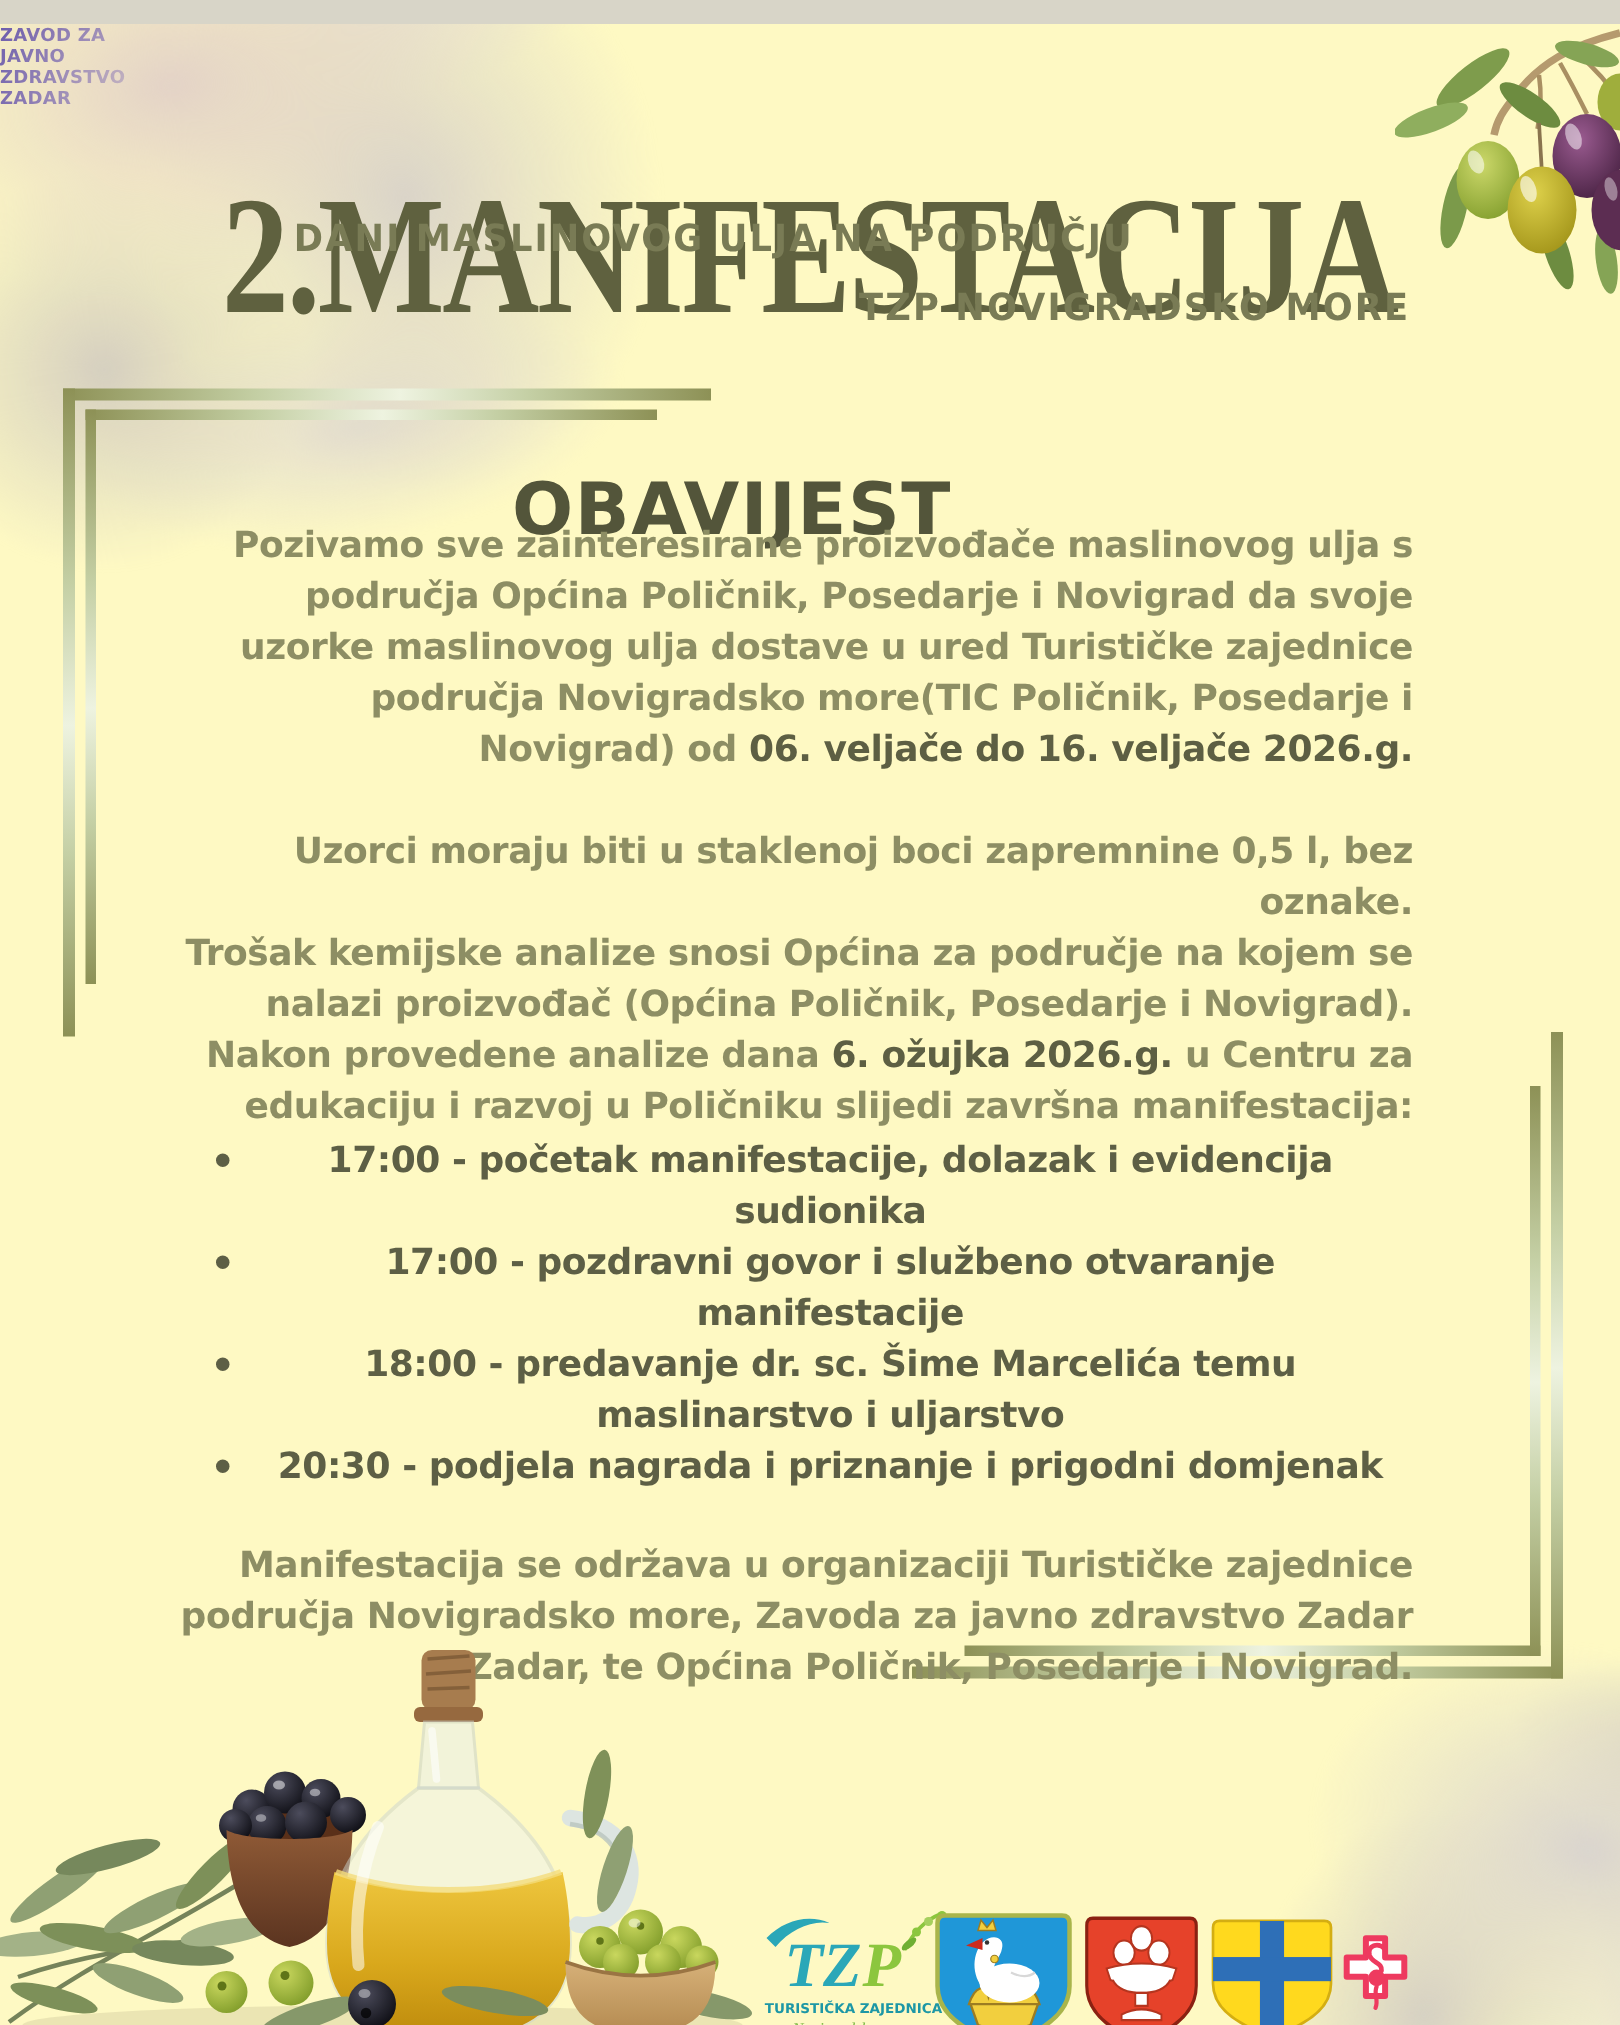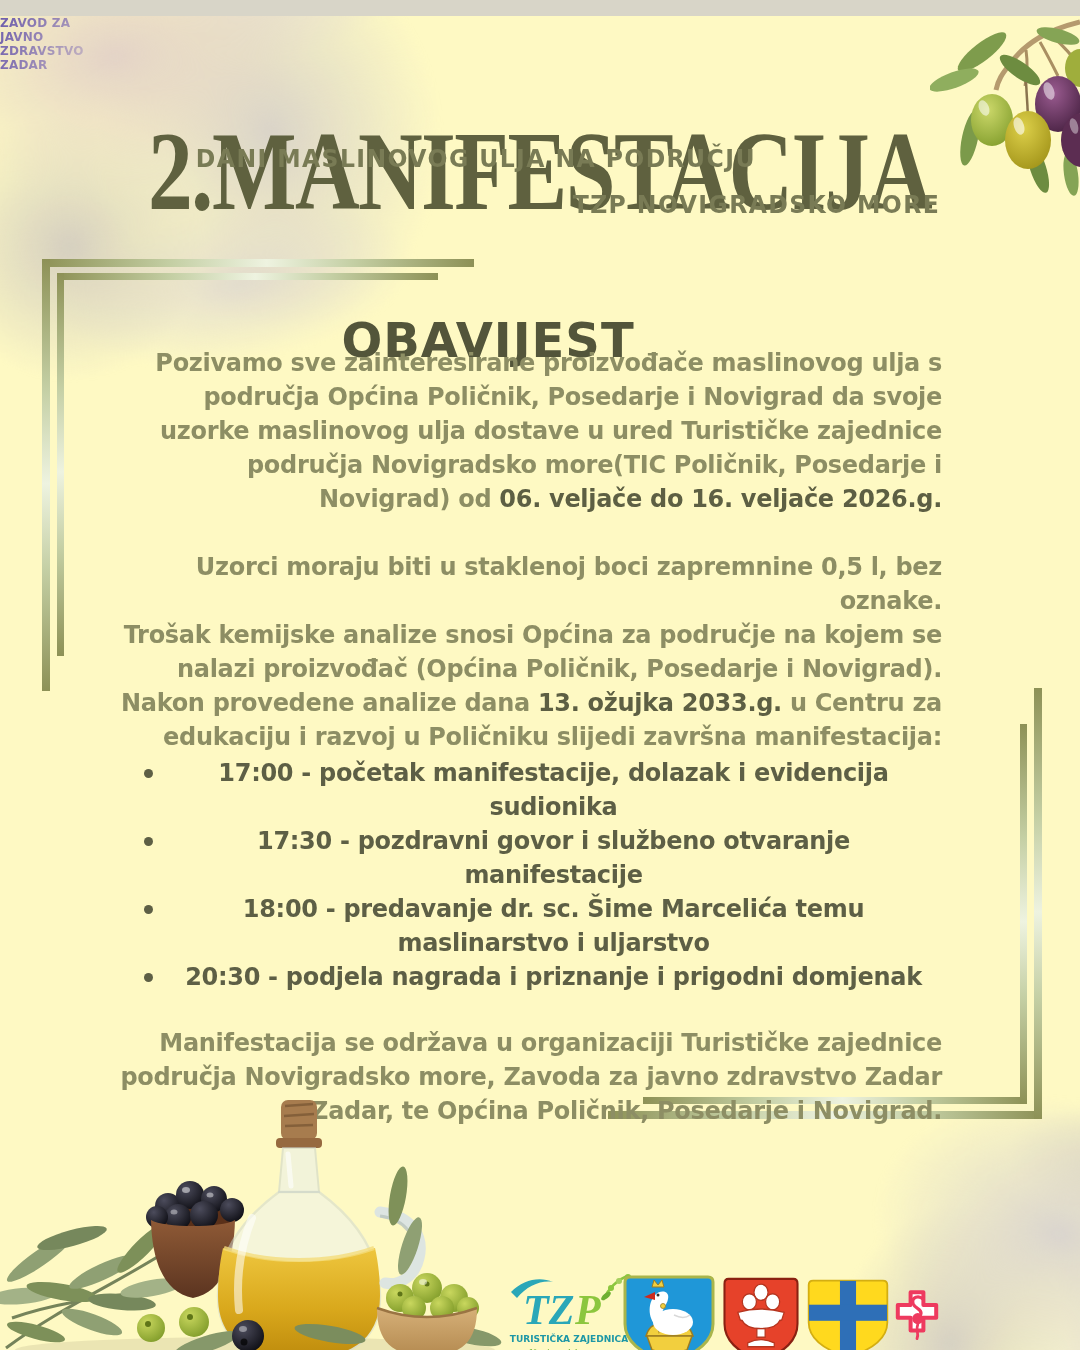--- a/index.html
+++ b/index.html
@@ -138,24 +138,24 @@
   <div class="fl fl-h br-h-inner"></div>
   <div class="fl fl-v br-v-outer"></div>
   <div class="fl fl-v br-v-inner"></div>
 
   <h2 class="notice-heading">OBAVIJEST</h2>
 
   <div class="body">
     <p class="p1"><span>Pozivamo sve zainteresirane proizvođače maslinovog ulja s područja Općina Poličnik, Posedarje i Novigrad da svoje uzorke maslinovog ulja dostave u ured Turističke zajednice područja Novigradsko more(TIC Poličnik, Posedarje i Novigrad) od </span><span class="strong">06. veljače do 16. veljače 2026.g.</span></p>
     <p>Uzorci moraju biti u staklenoj boci zapremnine 0,5 l, bez oznake.</p>
     <p>Trošak kemijske analize snosi Općina za područje na kojem se nalazi proizvođač (Općina Poličnik, Posedarje i Novigrad).</p>
-    <p><span>Nakon provedene analize dana </span><span class="strong">13. ožujka 2033.g.</span><span> u Centru za edukaciju i razvoj u Poličniku slijedi završna manifestacija:</span></p>
+    <p><span>Nakon provedene analize dana </span><span class="strong">6. ožujka 2026.g.</span><span> u Centru za edukaciju i razvoj u Poličniku slijedi završna manifestacija:</span></p>
     <ul class="schedule">
       <li>17:00 - početak manifestacije, dolazak i evidencija sudionika</li>
-      <li>17:30 - pozdravni govor i službeno otvaranje manifestacije</li>
+      <li>17:00 - pozdravni govor i službeno otvaranje manifestacije</li>
       <li>18:00 - predavanje dr. sc. Šime Marcelića temu maslinarstvo i uljarstvo</li>
       <li>20:30 - podjela nagrada i priznanje i prigodni domjenak</li>
     </ul>
     <p class="closing">Manifestacija se održava u organizaciji Turističke zajednice područja Novigradsko more, Zavoda za javno zdravstvo Zadar Zadar, te Općina Poličnik, Posedarje i Novigrad.</p>
   </div>
 
   <svg class="art-bottle" viewBox="0 0 520 270">
     <defs>
       <linearGradient id="gOil" x1="0" y1="0" x2="0" y2="1">
         <stop offset="0%" stop-color="#eec63e"></stop>

